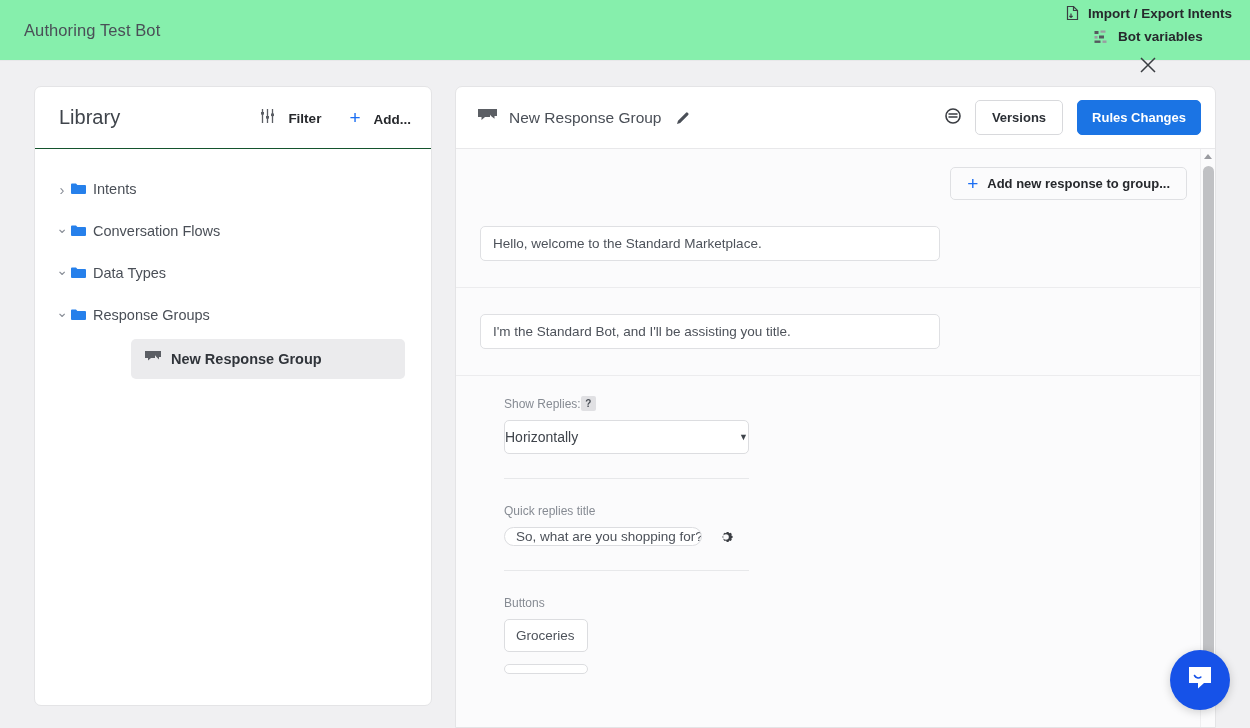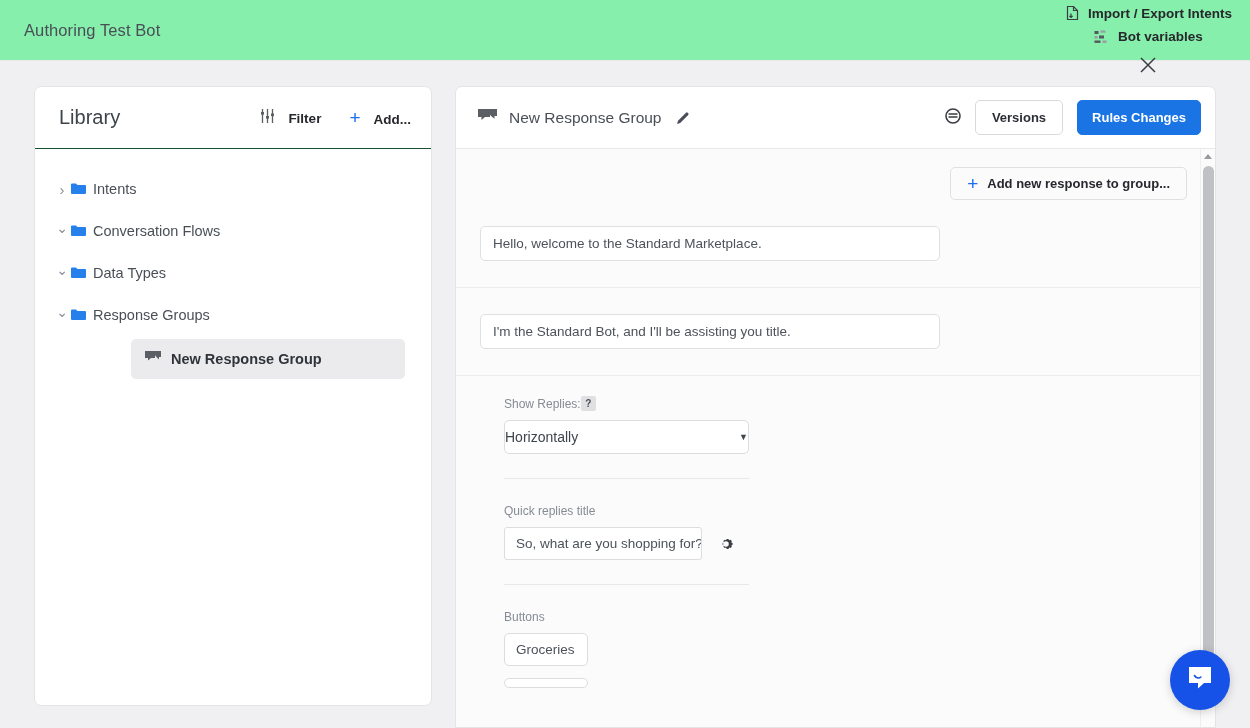--- a/index.html
+++ b/index.html
@@ -147,22 +147,22 @@
     width: 245px; height: 34px;
     background: #fff; border: 1px solid #dcdde0; border-radius: 5px;
     display: flex; align-items: center; padding: 0 0;
     font-size: 14px; color: #3f444b; cursor: pointer;
   }
   .select .arrow { margin-left: auto; font-size: 9px; color: #3f444b; }
   .divider { width: 245px; height: 1px; background: #e7e8ea; margin: 24px 0 0 0; }
 
   .qr-row { display: flex; align-items: center; gap: 16px; margin-top: 9px; }
   .qr-input {
-    width: 198px; height: 33px;
-    background: #fff; border: 1px solid #dcdde0; border-radius: 3px;
+    width: 198px; height: 19px;
+    background: #fff; border: 1px solid #dcdde0; border-radius: 12px;
     display: flex; align-items: center; padding: 0 11px;
     font-size: 13.5px; color: #4d525a; overflow: hidden; white-space: nowrap;
   }
   .gear { cursor: pointer; display: flex; }
 
   .btn-chip {
     margin-top: 9px;
     width: 84px; height: 33px;
     background: #fff; border: 1px solid #dcdde0; border-radius: 5px;
     display: flex; align-items: center; padding: 0 11px;

